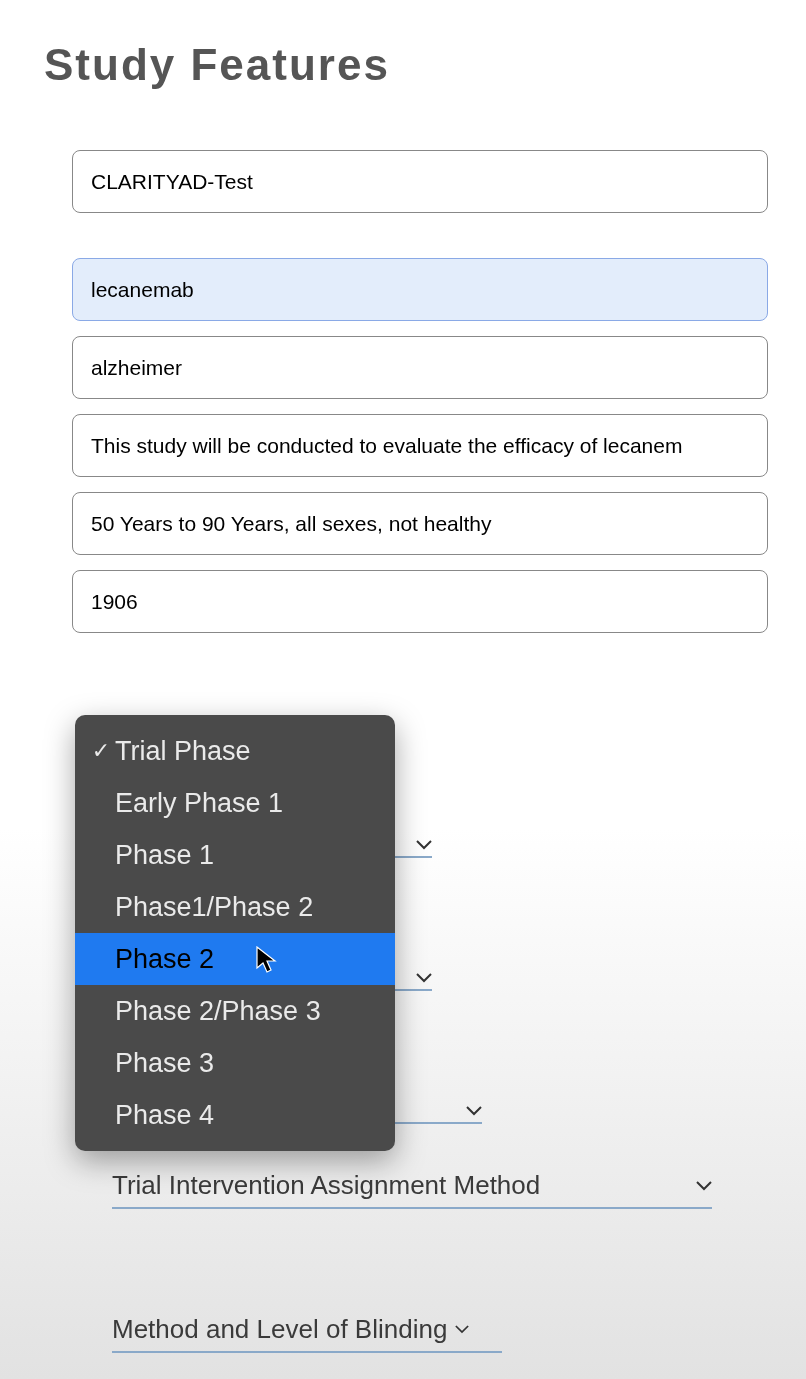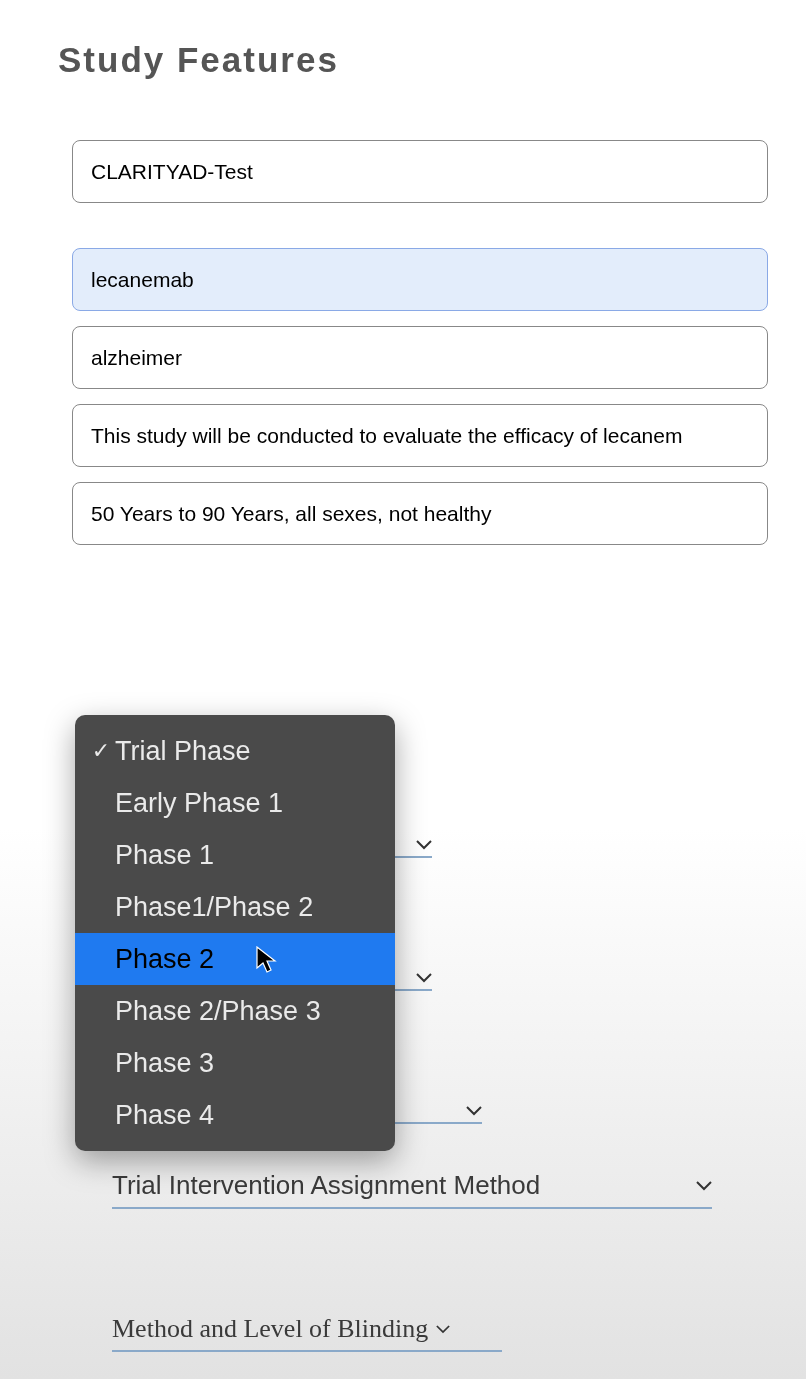--- a/index.html
+++ b/index.html
@@ -4,25 +4,25 @@
 <style>
   * { box-sizing: border-box; margin: 0; padding: 0; }
   html, body { width: 806px; height: 1379px; }
   body {
     font-family: Arial, Helvetica, sans-serif;
     background: linear-gradient(to bottom, #ffffff 0%, #ffffff 60%, #e2e2e2 100%);
     overflow: hidden;
     position: relative;
   }
   .page-title {
-    font-size: 35px;
+    font-size: 44px;
     font-weight: 700;
     color: #555;
     letter-spacing: 2px;
-    padding: 40px 0 0 58px;
+    padding: 40px 0 0 44px;
   }
   .form-area {
     padding: 60px 38px 0 72px;
   }
   .text-input {
     width: 100%;
     height: 63px;
     border: 1px solid #888;
     border-radius: 8px;
     padding: 0 18px;
@@ -49,21 +49,21 @@
     margin-left: 20px;
     margin-bottom: 45px;
     padding-bottom: 6px;
     color: #3a3a3a;
     font-size: 26px;
     gap: 0;
     cursor: pointer;
   }
   .select-row.narrow { width: 360px; justify-content: space-between; }
   .select-row.wide { width: 600px; justify-content: space-between; }
-  .select-row.small { width: 390px; justify-content: flex-start; gap: 8px; font-family: Liberation Serif, serif; }
+  .select-row.small { width: 390px; justify-content: flex-start; gap: 8px; }
   .chev {
     display: inline-block;
   }
   .chev svg { display: block; }
 
   .hidden-selects {
     position: absolute;
     left: 92px;
     top: 840px;
     display: flex;
@@ -121,20 +121,21 @@
   <div class="text-input spaced">CLARITYAD-Test</div>
 
   <div class="text-input highlight">lecanemab</div>
 
   <div class="text-input">alzheimer</div>
 
   <div class="text-input">This study will be conducted to evaluate the efficacy of lecanem</div>
 
   <div class="text-input">50 Years to 90 Years, all sexes, not healthy</div>
 
+  <div class="text-input">1906</div>
 
   <div class="hidden-selects">
     <div class="select-row narrow">
       <span></span>
       <span class="chev">
         <svg width="16" height="10" viewBox="0 0 16 10">
             <path d="M1 1 L8 8 L15 1" stroke="#333" stroke-width="2" fill="none"></path>
           </svg>
       </span>
     </div>

